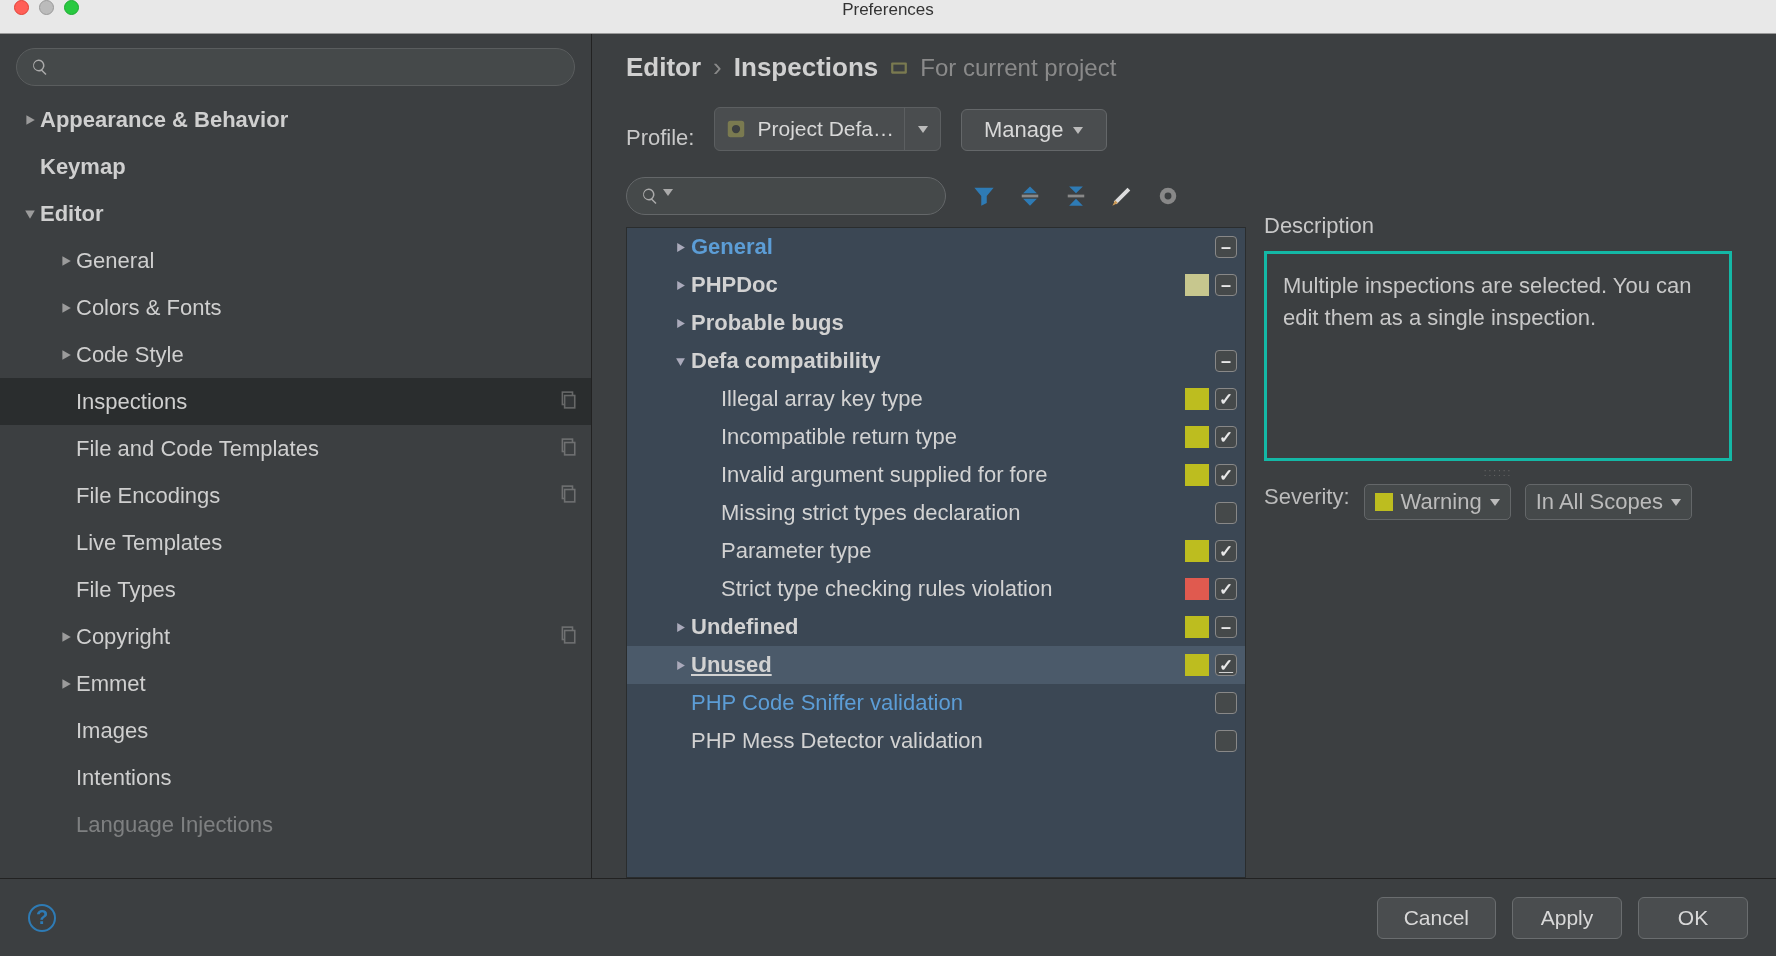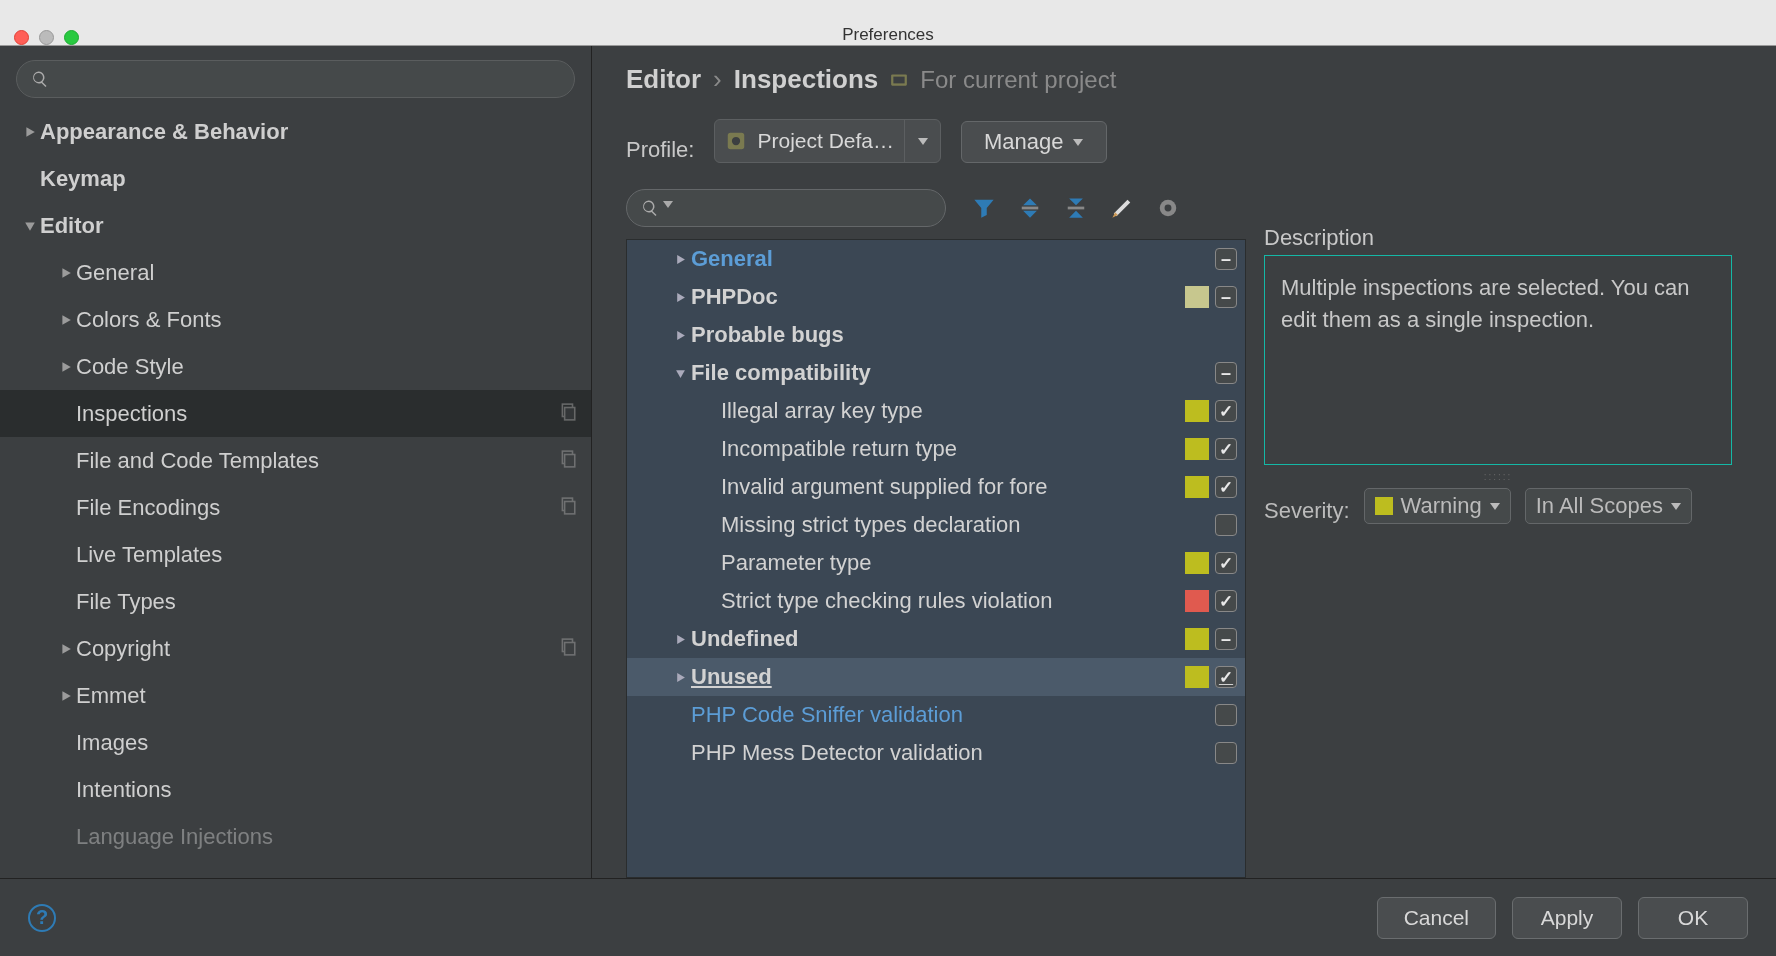--- a/index.html
+++ b/index.html
@@ -1,20 +1,20 @@
 <!DOCTYPE html>
 <html><head>
 <meta charset="utf-8">
 <style>
 * { margin:0; padding:0; box-sizing:border-box; font-family:-apple-system,"Helvetica Neue",Arial,sans-serif; }
 body { background:#2b2b2b; color:#bbb; width:1776px; height:956px; overflow:hidden; }
 .window { display:flex; flex-direction:column; height:100%; }
 
 
-.titlebar { height:46px; background:#e8e8e8; display:flex; align-items:flex-end; position:relative; border-bottom:1px solid #999; }
+.titlebar { height:34px; background:#e8e8e8; display:flex; align-items:flex-start; position:relative; border-bottom:1px solid #999; }
 .traffic { display:flex; gap:10px; margin-left:14px; }
 .traffic span { width:15px; height:15px; border-radius:50%; display:block; }
 .tl-red { background:#ff5f57; border:1px solid #e14136; }
 .tl-yel { background:#bbb; border:1px solid #999; }
 .tl-grn { background:#28c940; border:1px solid #1dab32; }
 .titlebar .title { position:absolute; left:0; right:0; text-align:center; color:#333; font-size:17px; }
 
 
 .content { flex:1; display:flex; background:#3c3f41; overflow:hidden; }
 
@@ -70,23 +70,23 @@
 .tree-row .tlabel { flex:1; white-space:nowrap; overflow:hidden; }
 .tree-row .swatch { width:24px; height:22px; margin-right:6px; }
 .tree-row .cb { width:22px; height:22px; border:1px solid #888; border-radius:4px; background:#45494a; display:flex; align-items:center; justify-content:center; }
 .tree-row .cb.checked::after { content:"✓"; color:#e8e8e8; font-size:17px; font-weight:bold; }
 .tree-row .cb.mixed::after { content:"–"; color:#e8e8e8; font-size:18px; font-weight:bold; }
 .tpad0 { padding-left:42px; }
 .tpad1 { padding-left:72px; }
 
 .insp-right { flex:1; display:flex; flex-direction:column; padding-right:10px; }
 .desc-label { font-size:22px; color:#c8c8c8;margin-top:36px; }
-.desc-box { margin-top:4px; border:1px solid #14b8a6; background:#3c3f41; padding:16px; font-size:22px; color:#c8c8c8; line-height:1.45; height:210px; }
+.desc-box { margin-top:12px; border:3px solid #14b8a6; background:#3c3f41; padding:16px; font-size:22px; color:#c8c8c8; line-height:1.45; height:210px; }
 .grip { text-align:center; color:#666; font-size:10px; letter-spacing:2px; margin:6px 0; }
-.sev-row { display:flex; align-items:flex-end; gap:14px; font-size:22px; }
+.sev-row { display:flex; align-items:flex-start; gap:14px; font-size:22px; }
 .sev-combo { display:inline-flex; align-items:center; border:1px solid #646769; border-radius:5px; height:36px; padding:0 10px; gap:8px; background:#45494a; }
 .sev-combo .sq { width:18px; height:18px; }
 
 
 .footer { height:78px; border-top:1px solid #222; background:#3c3f41; display:flex; align-items:center; padding:0 28px; }
 .footer .help { width:28px; height:28px; border:2px solid #2e7bb5; border-radius:50%; color:#2e7bb5; display:flex; align-items:center; justify-content:center; font-size:20px; font-weight:bold; cursor:pointer; }
 .footer .fspacer { flex:1; }
 .footer .fbtn { height:42px; min-width:110px; padding:0 26px; margin-left:16px; background:#4a4d4f; border:1px solid #6a6d6f; border-radius:6px; color:#d8d8d8; font-size:21px; cursor:pointer; }
 
 svg.tri-r polygon, svg.tri-d polygon { fill:inherit; }
@@ -348,21 +348,21 @@
                   </svg>
                 </span>
                 <span class="tlabel">Probable bugs</span>
               </div>
               <div class="tree-row tpad0 bold">
                 <span class="tarrow">
                   <svg class="tri-d" viewBox="0 0 10 10">
                     <polygon points="1,2 9,2 5,9"></polygon>
                   </svg>
                 </span>
-                <span class="tlabel">File compatibility</span>
+                <span class="tlabel">Defa compatibility</span>
                 <span class="cb mixed"></span>
               </div>
               <div class="tree-row tpad1">
                 <span class="tarrow"></span>
                 <span class="tlabel">Illegal array key type</span>
                 <span class="swatch" style="background:#bdbd1f"></span>
                 <span class="cb checked"></span>
               </div>
               <div class="tree-row tpad1">
                 <span class="tarrow"></span>

